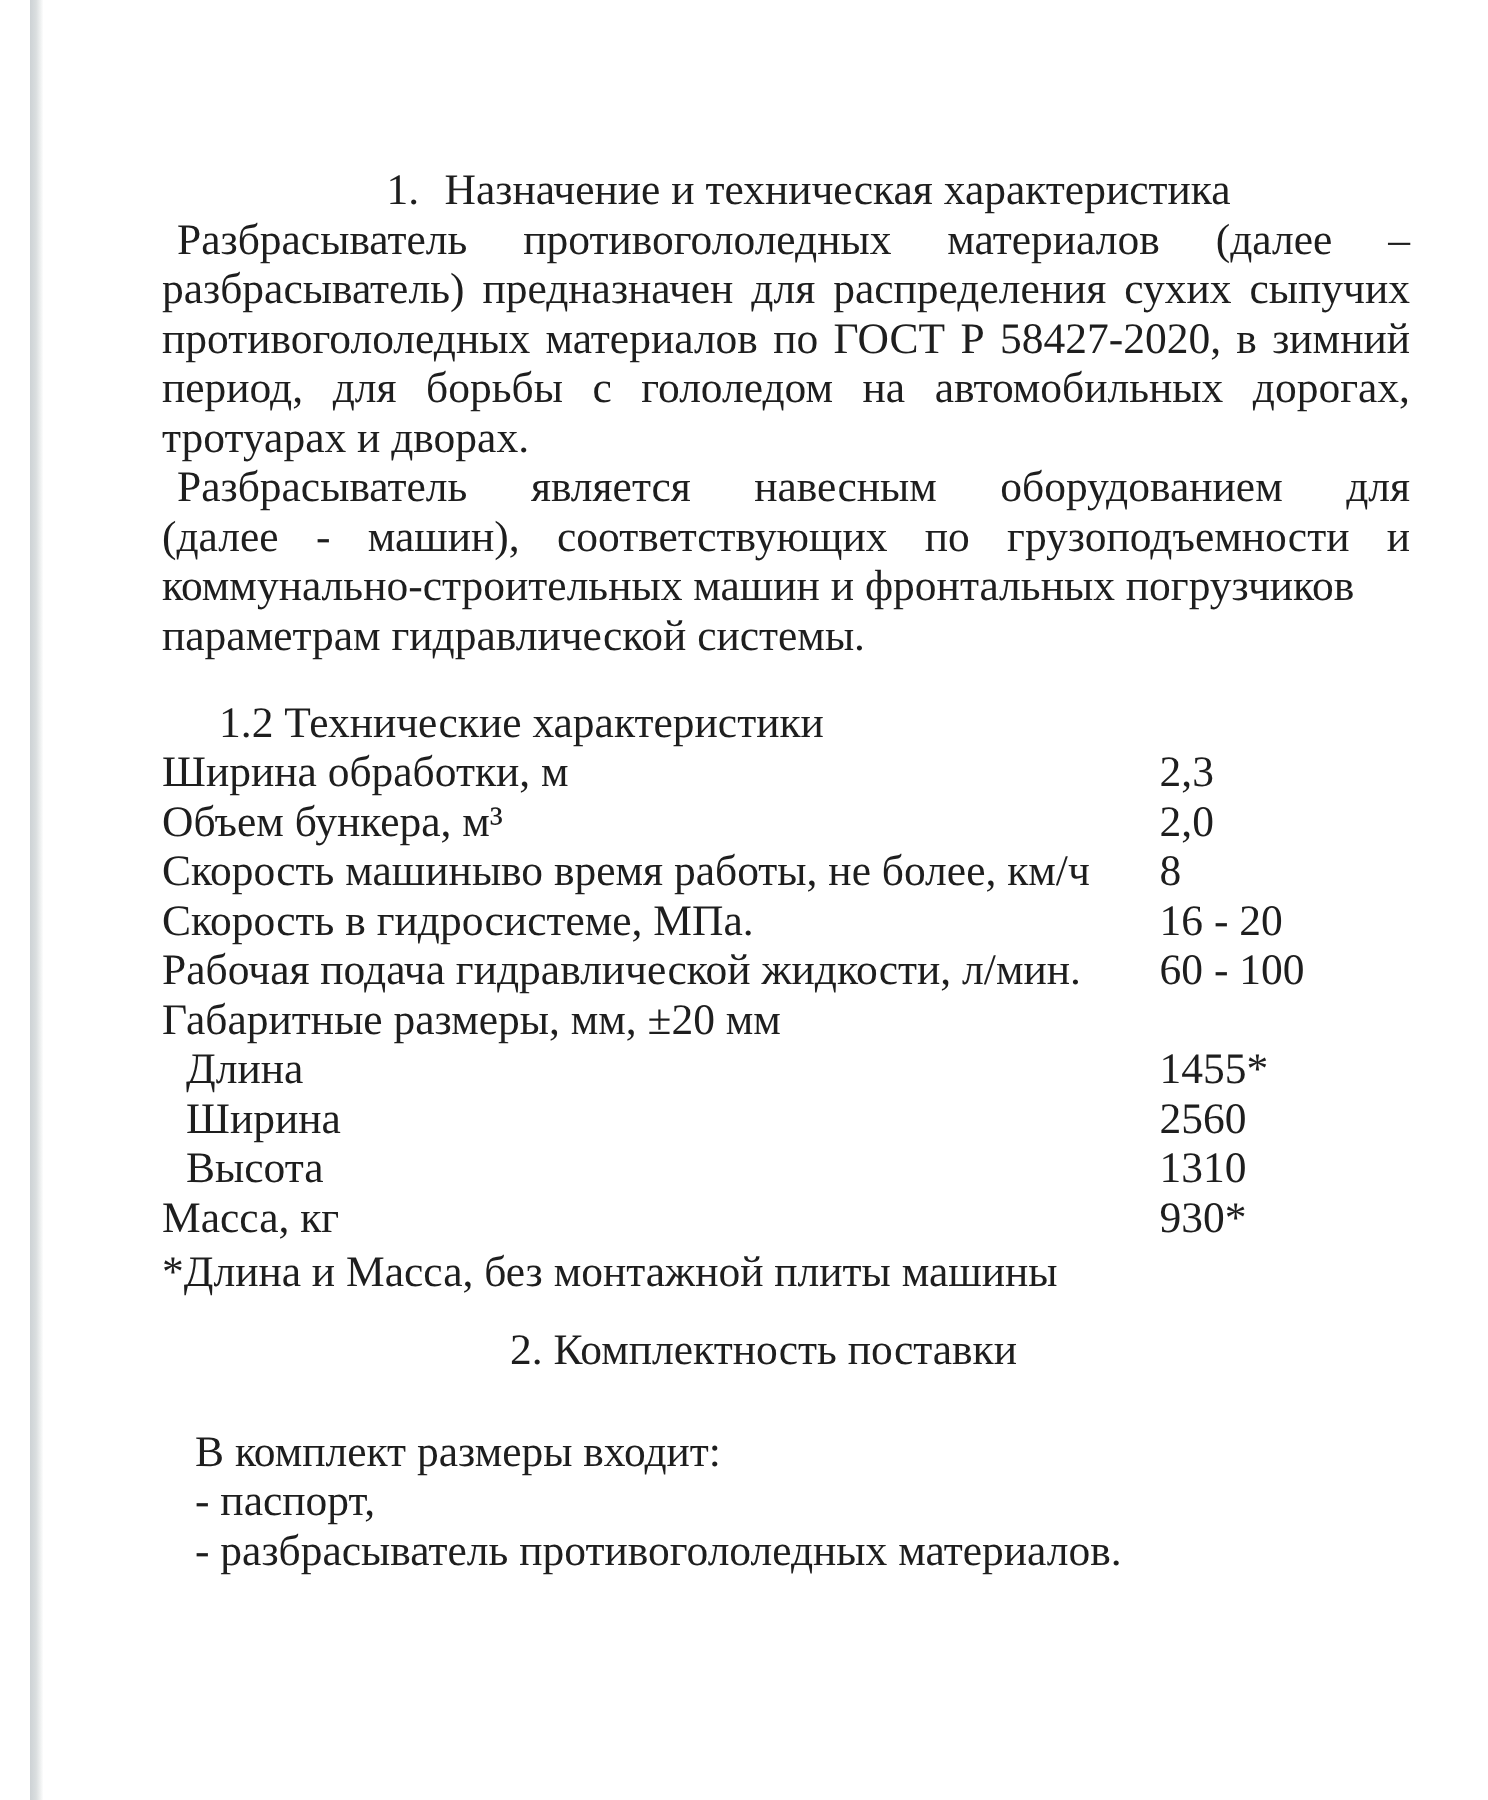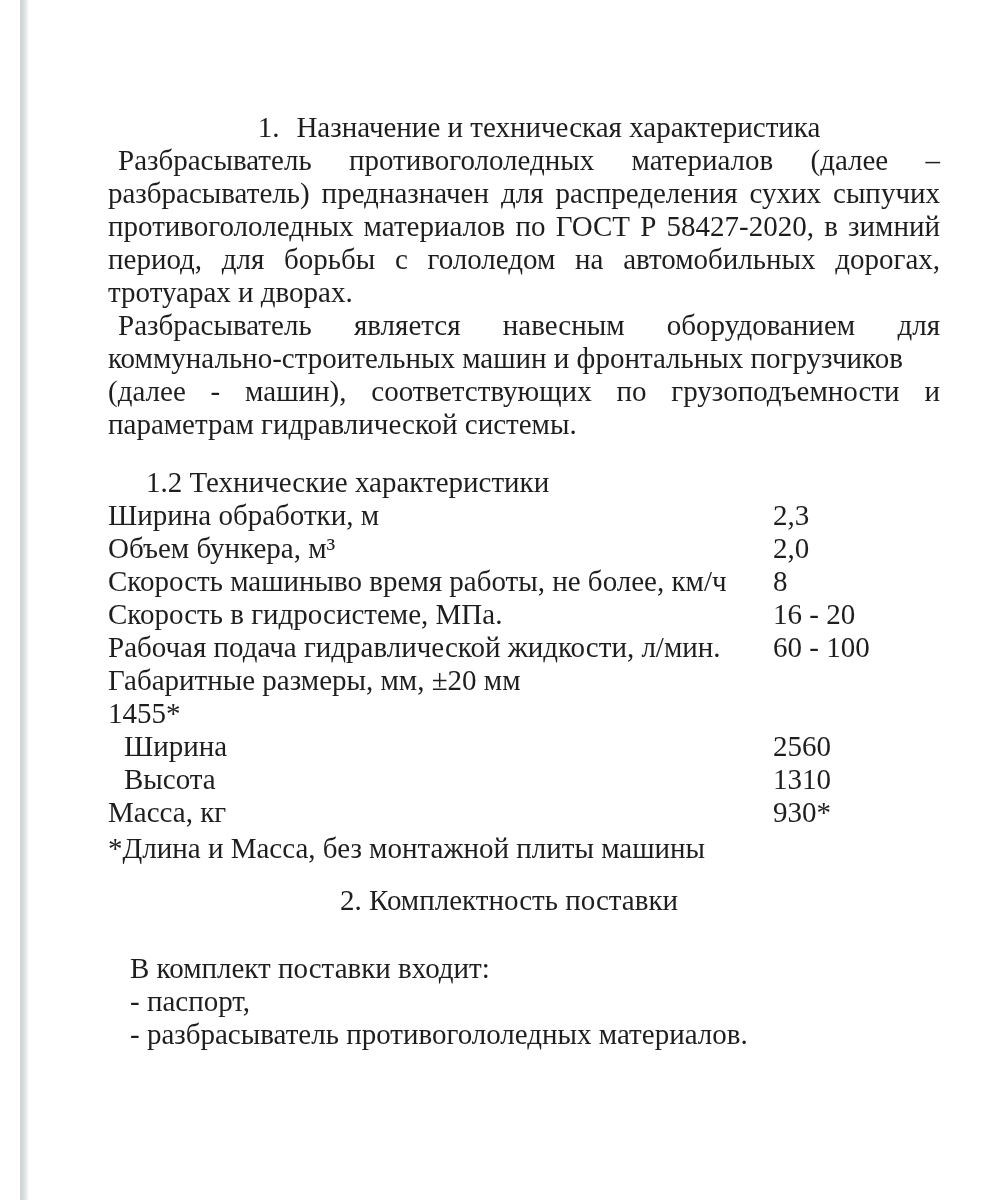--- a/index.html
+++ b/index.html
@@ -86,22 +86,22 @@
     <div class="para">
       <div class="jline first">Разбрасыватель противогололедных материалов (далее –</div>
       <div class="jline">разбрасыватель) предназначен для распределения сухих сыпучих</div>
       <div class="jline">противогололедных материалов по ГОСТ Р 58427-2020, в зимний</div>
       <div class="jline">период, для борьбы с гололедом на автомобильных дорогах,</div>
       <div class="jline last">тротуарах и дворах.</div>
     </div>
 
     <div class="para">
       <div class="jline first">Разбрасыватель является навесным оборудованием для</div>
+      <div class="jline">(далее - машин), соответствующих по грузоподъемности и</div>
       <div class="jline natural">коммунально-строительных машин и фронтальных погрузчиков</div>
-      <div class="jline">(далее - машин), соответствующих по грузоподъемности и</div>
       <div class="jline last">параметрам гидравлической системы.</div>
     </div>
 
     <div class="h12">1.2 Технические характеристики</div>
 
     <div class="specs">
       <div class="spec-row">
         <span class="label">Ширина обработки, м</span>
         <span class="value">2,3</span>
       </div>
@@ -119,38 +119,39 @@
       </div>
       <div class="spec-row">
         <span class="label">Рабочая подача гидравлической жидкости, л/мин.</span>
         <span class="value">60 - 100</span>
       </div>
       <div class="spec-row">
         <span class="label">Габаритные размеры, мм, ±20 мм</span>
         <span class="value"></span>
       </div>
       <div class="spec-row sub">
+        <span class="label">Длина</span>
         <span class="value">1455*</span>
       </div>
       <div class="spec-row sub">
         <span class="label">Ширина</span>
         <span class="value">2560</span>
       </div>
       <div class="spec-row sub">
         <span class="label">Высота</span>
         <span class="value">1310</span>
       </div>
       <div class="spec-row">
         <span class="label">Масса, кг</span>
         <span class="value">930*</span>
       </div>
     </div>
 
     <div class="footnote">*Длина и Масса, без монтажной плиты машины</div>
 
     <div class="s2-title">2. Комплектность поставки</div>
 
-    <div class="s2-intro">В комплект поставки входит:</div>
+    <div class="s2-intro">В комплект размеры входит:</div>
     <div class="s2-item">- паспорт,</div>
     <div class="s2-item">- разбрасыватель противогололедных материалов.</div>
 
   </div>
 </div>
 
 </body></html>

